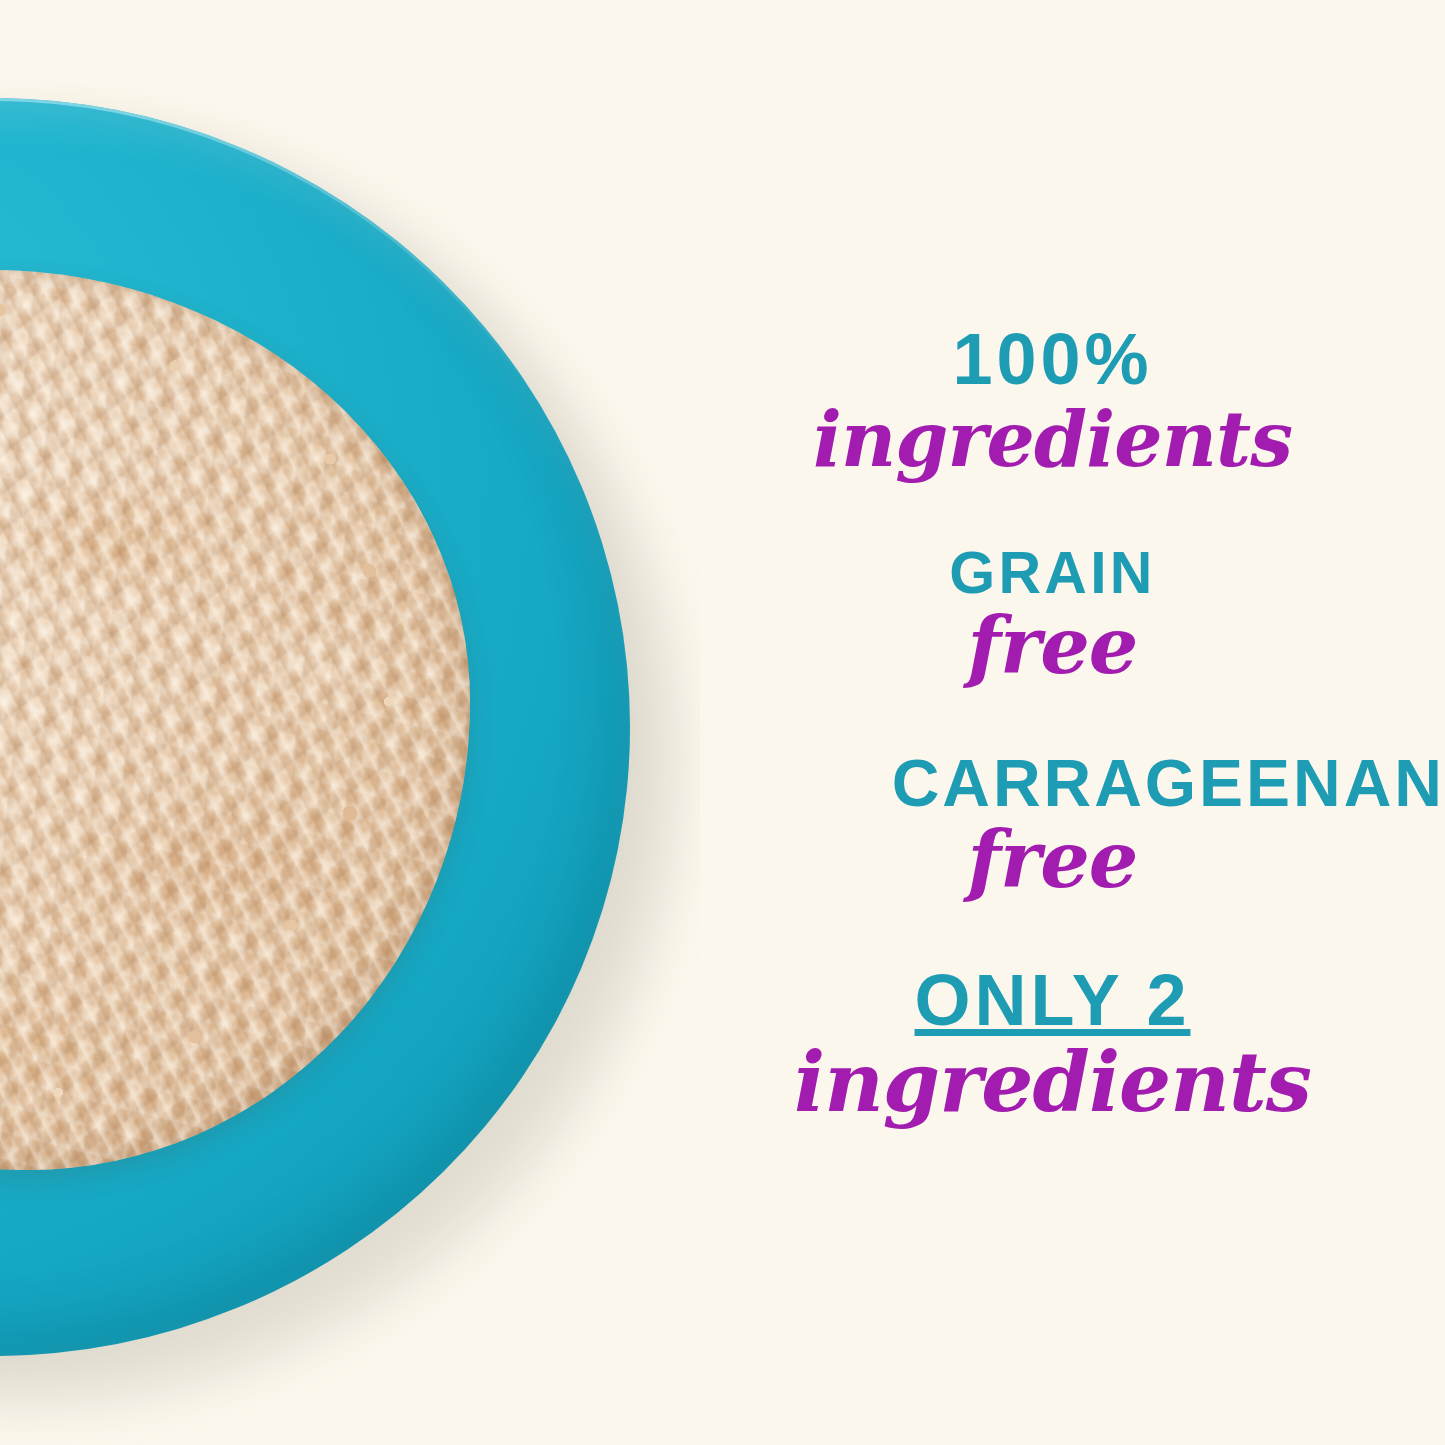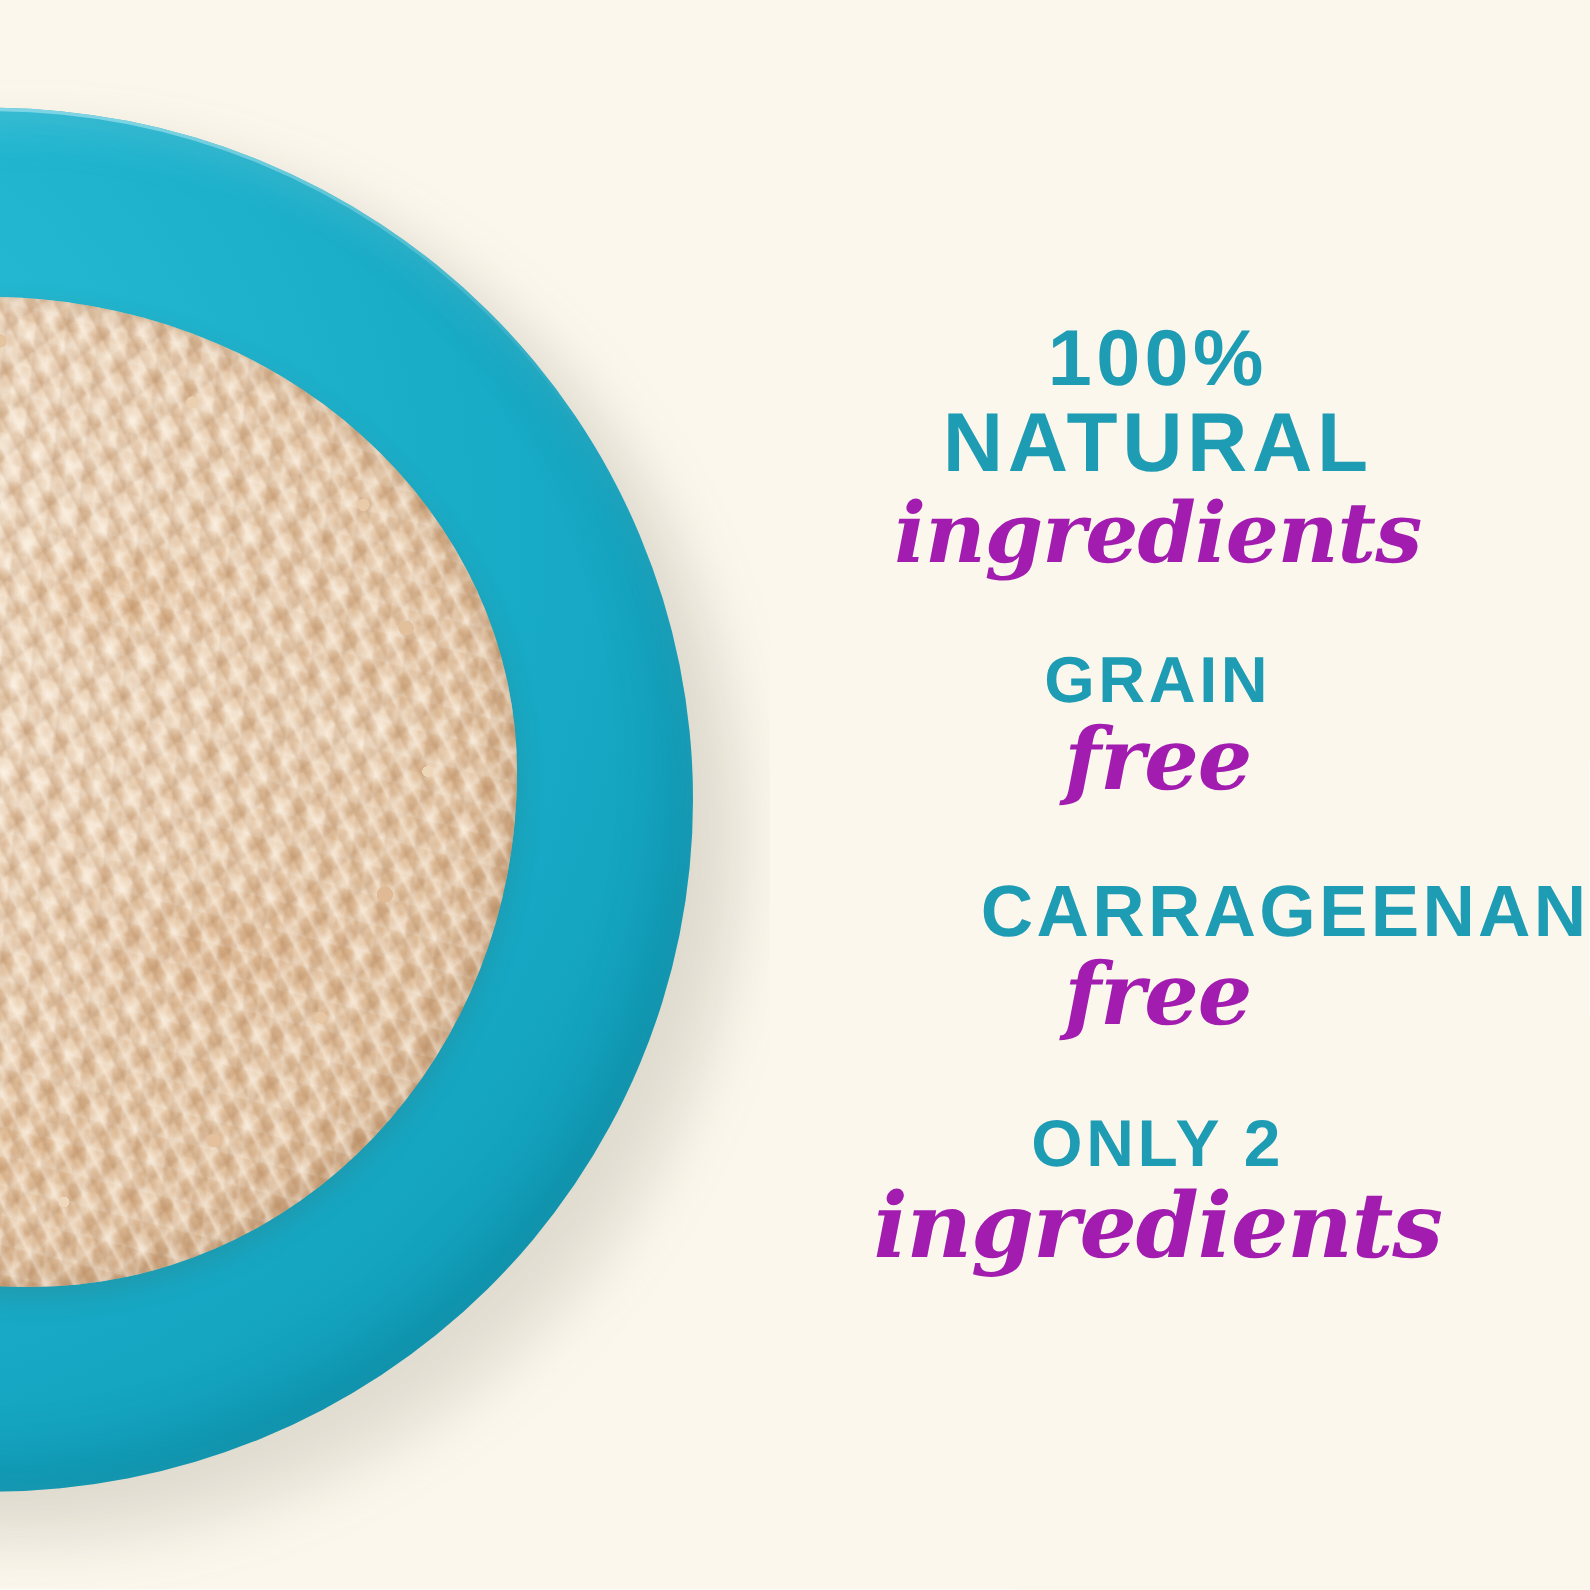--- a/index.html
+++ b/index.html
@@ -223,21 +223,21 @@
   #claim-natural .headline.l1 { font-size: 72px; }
   #claim-natural .headline.l2 { font-size: 76px; }
   #claim-natural .script { font-size: 76px; margin-top: 4px; }
 
   #claim-grain .headline.l1 { font-size: 59px; }
   #claim-grain .script { font-size: 78px; margin-top: 2px; }
 
   #claim-carrageenan .headline.l1 { font-size: 66px; letter-spacing: 0.045em; text-align: right; }
   #claim-carrageenan .script { font-size: 78px; margin-top: 2px; }
 
-  #claim-only2 .headline.l1 { font-size: 60px; }
+  #claim-only2 .headline.l1 { font-size: 72px; text-decoration: underline; }
   #claim-only2 .script { font-size: 82px; margin-top: 2px; }
 </style>
 </head>
 <body>
 
 <div id="canvas">
 
   <div class="photo">
     <div class="plate-shadow"></div>
     <div class="plate"></div>
@@ -251,21 +251,20 @@
         <div class="tuna-edge"></div>
       </div>
       <div class="tuna-crumbs"></div>
     </div>
   </div>
 
   <div class="claims">
 
     <div class="claim" id="claim-natural">
       <span class="headline l1">100%</span>
-      <span class="headline l2">NATURAL</span>
       <span class="script">ingredients</span>
     </div>
 
     <div class="claim" id="claim-grain">
       <span class="headline l1">GRAIN</span>
       <span class="script">free</span>
     </div>
 
     <div class="claim" id="claim-carrageenan">
       <span class="headline l1">CARRAGEENAN</span>

